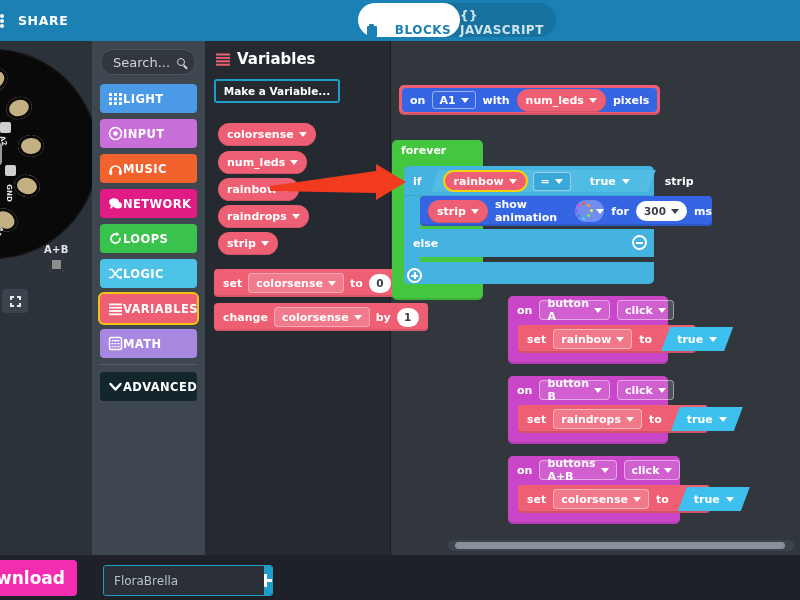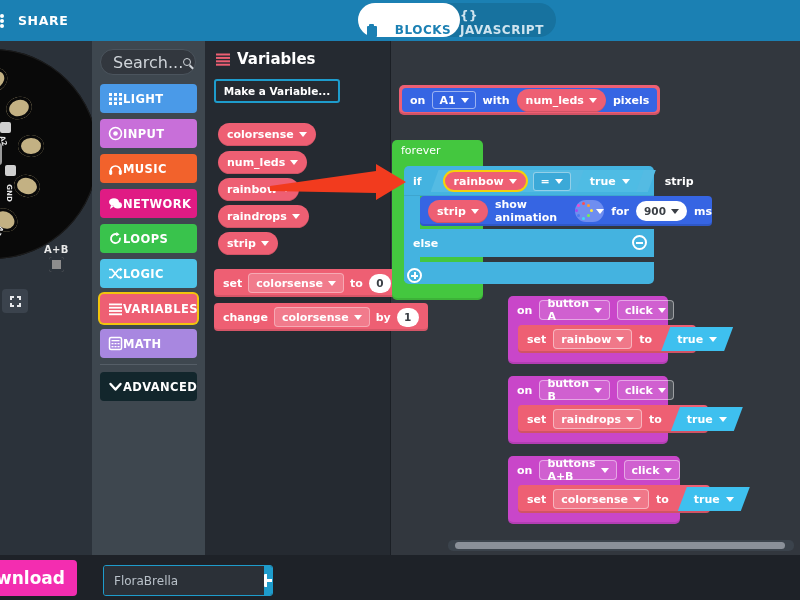--- a/index.html
+++ b/index.html
@@ -113,21 +113,21 @@
     position: absolute; left: 92px; top: 41px; width: 113px; height: 514px;
     background: #3e474f;
     padding: 8px;
   }
   .search-box {
     width: 96px; height: 26px; border-radius: 13px;
     background: #32373e; border: 1px solid #4b545d;
     display: flex; align-items: center; justify-content: space-between;
     padding: 0 9px 0 12px; margin-bottom: 9px; cursor: text;
   }
-  .search-box .ph { color: #cfd4d9; font-size: 16px; }
+  .search-box .ph { color: #cfd4d9; font-size: 13px; }
   .mag {
     width: 8px; height: 8px; border: 1.6px solid #cfd4d9; border-radius: 50%;
     position: relative; flex:0 0 auto; margin-right:1px;
   }
   .mag::after{ content:""; position:absolute; right:-4px; bottom:-3px; width:5px; height:1.6px;
     background:#cfd4d9; transform: rotate(45deg); }
 
   .cat {
     height: 29px; border-radius: 4px; margin-bottom: 6px;
     display: flex; align-items: center; gap: 0; padding-left: 8px;
@@ -211,21 +211,21 @@
     border: 1px solid rgba(255,255,255,.5); border-radius: 3px; height: 18px;
     display: inline-flex; align-items: center; gap: 5px; padding: 0 6px; font-size: 11px;
   }
 
   
   .forever {
     position: absolute; left: 392px; top: 140px; width: 91px; height: 160px;
     background: #44c73f; border-radius: 5px 5px 5px 5px;
     box-shadow: inset 0 -2px 0 rgba(0,0,0,.10);
   }
-  .forever-lbl { position:absolute; left:401px; top:144px; color:#fff; font-size:11px; font-weight:normal; }
+  .forever-lbl { position:absolute; left:401px; top:144px; color:#fff; font-size:11px; font-weight:bold; }
 
   
   .ifblk {
     position: absolute; left: 404px; top: 166px; width: 250px; height: 30px;
     background: #44b3e0; border-radius: 5px 5px 0 0;
     display:flex; align-items:center; gap:9px; padding-left:9px;
     font-size:11px; color:#fff; font-weight:bold;
     box-shadow: inset 0 -1px 0 rgba(0,0,0,.08);
   }
   .hexa {
@@ -659,21 +659,21 @@
         <i style="background:#7cf04a; left:12px; top:12px;"></i>
         <i style="background:#3ddcf0; left:7px; top:15px;"></i>
         <i style="background:#4a7cf0; left:2px; top:12px;"></i>
         <i style="background:#a24af0; left:0px; top:7px;"></i>
         <i style="background:#f04ad0; left:2px; top:2px;"></i>
       </span>
       <span class="caret"></span>
     </span>
     <span>for</span>
     <span class="white-oval">
-      <span>900</span>
+      <span>300</span>
       <span class="caret dark"></span>
     </span>
     <span>ms</span>
   </div>
 
   <div class="elsebar">
     <span>else</span>
   </div>
   <div class="minus-ico"></div>
   <div class="else-slot"></div>

